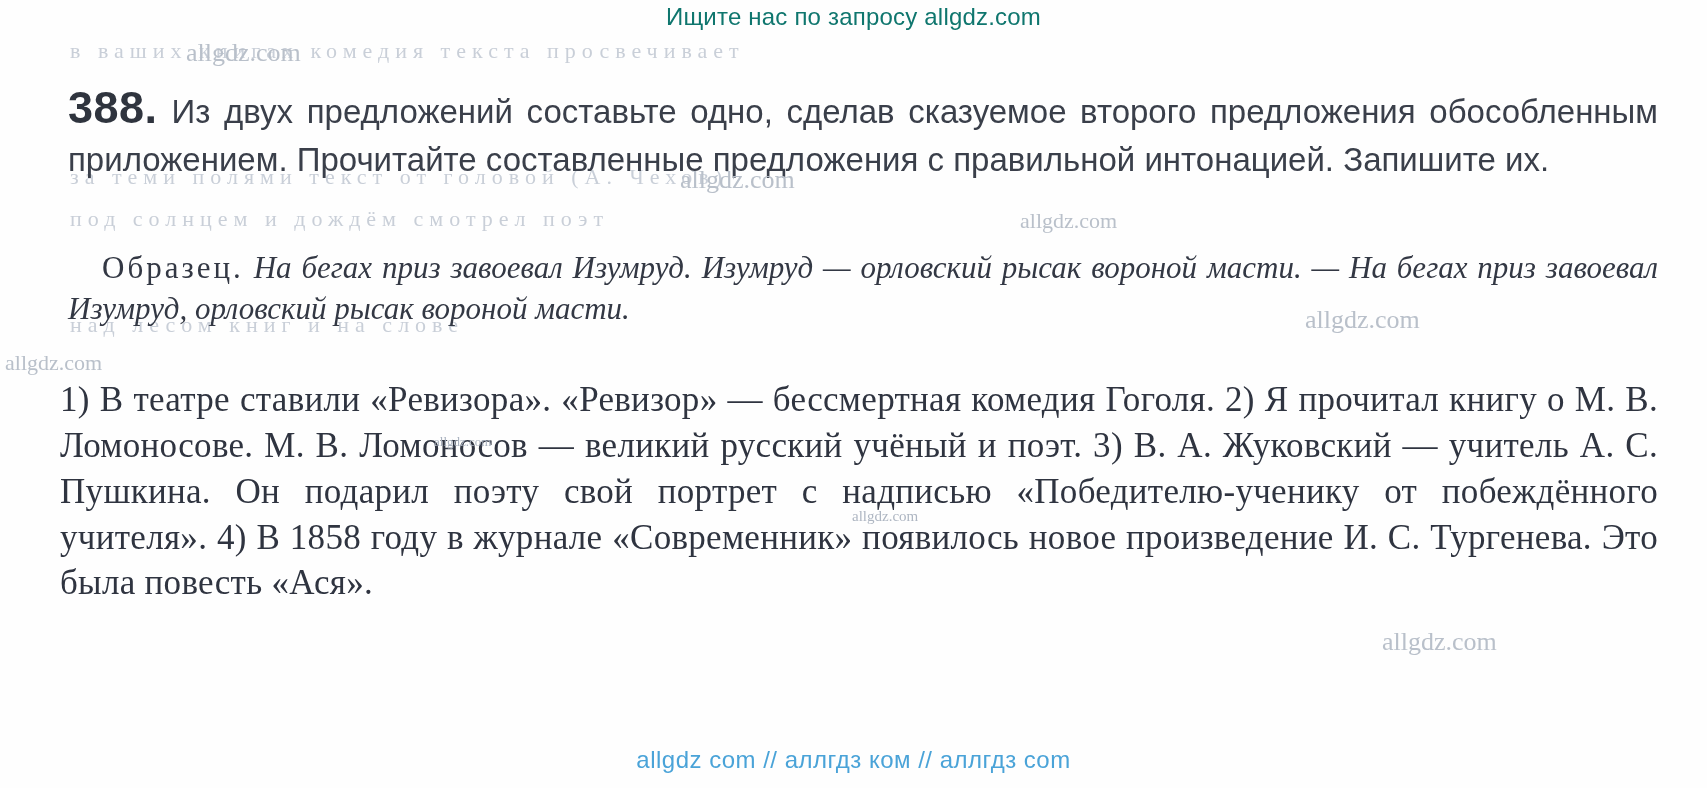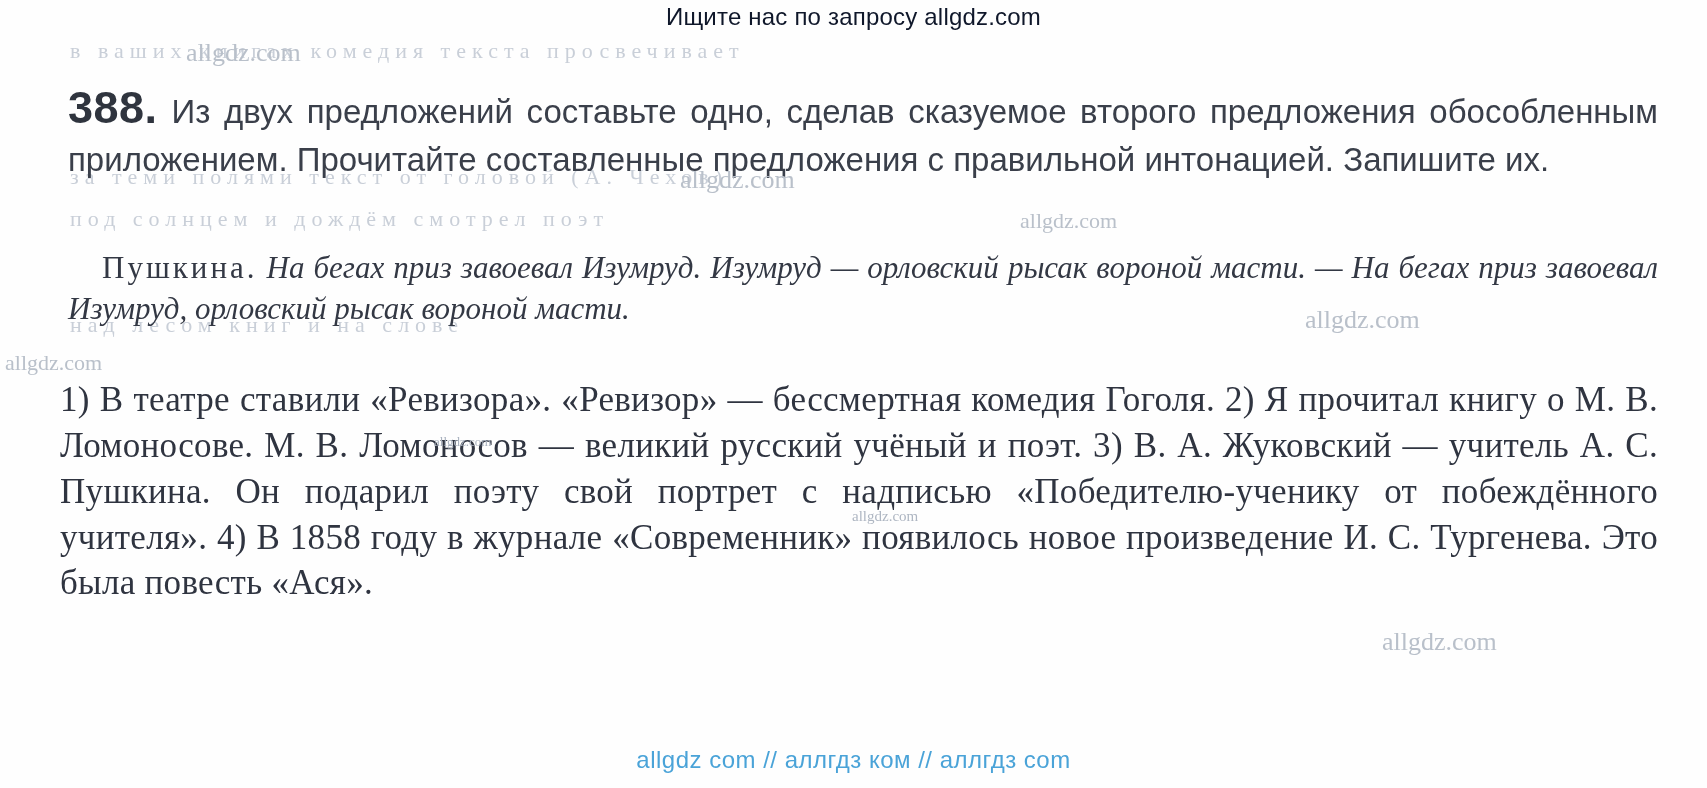--- a/index.html
+++ b/index.html
@@ -24,21 +24,21 @@
   
   .top-banner {
     position: absolute;
     top: 0;
     left: 0;
     width: 1707px;
     height: 34px;
     display: flex;
     align-items: center;
     justify-content: center;
-    color: #0f172a;
+    color: #0f766e;
     font-family: "Liberation Sans", sans-serif;
     font-size: 24px;
     letter-spacing: 0.2px;
     z-index: 40;
   }
 
   
   .scan {
     position: absolute;
     top: 34px;
@@ -166,21 +166,21 @@
     <div class="faint-line" style="top:4px;">в ваших книгах комедия текста просвечивает</div>
     <div class="faint-line" style="top:130px;">за теми полями текст от головой (А. Чехов)</div>
     <div class="faint-line" style="top:172px;">под солнцем и дождём смотрел поэт</div>
     <div class="faint-line" style="top:278px;">над лесом книг и на слове</div>
 
     <div class="task">
       <span class="task-num">388.</span><span>Из двух предложений составьте одно, сделав сказуемое второго предложения обособленным приложением. Прочитайте составленные предложения с правильной интонацией. Запишите их.</span>
     </div>
 
     <div class="sample">
-      <span class="sample-label">Пушкина.</span>
+      <span class="sample-label">Образец.</span>
       <span class="sample-text">На бегах приз завоевал Изумруд. Изумруд — орловский рысак вороной масти. — На бегах приз завоевал Изумруд, орловский рысак вороной масти.</span>
     </div>
 
     <div class="exercise">1) В театре ставили «Ревизора». «Ревизор» — бессмертная комедия Гоголя. 2) Я прочитал книгу о М. В. Ломоносове. М. В. Ломоносов — великий русский учёный и поэт. 3) В. А. Жуковский — учитель А. С. Пушкина. Он подарил поэту свой портрет с надписью «Победителю-ученику от побеждённого учителя». 4) В 1858 году в журнале «Современник» появилось новое произведение И. С. Тургенева. Это была повесть «Ася».</div>
 
   </div>
 
   <div class="wm wm1">allgdz.com</div>
   <div class="wm wm2">allgdz.com</div>
   <div class="wm wm3">allgdz.com</div>

